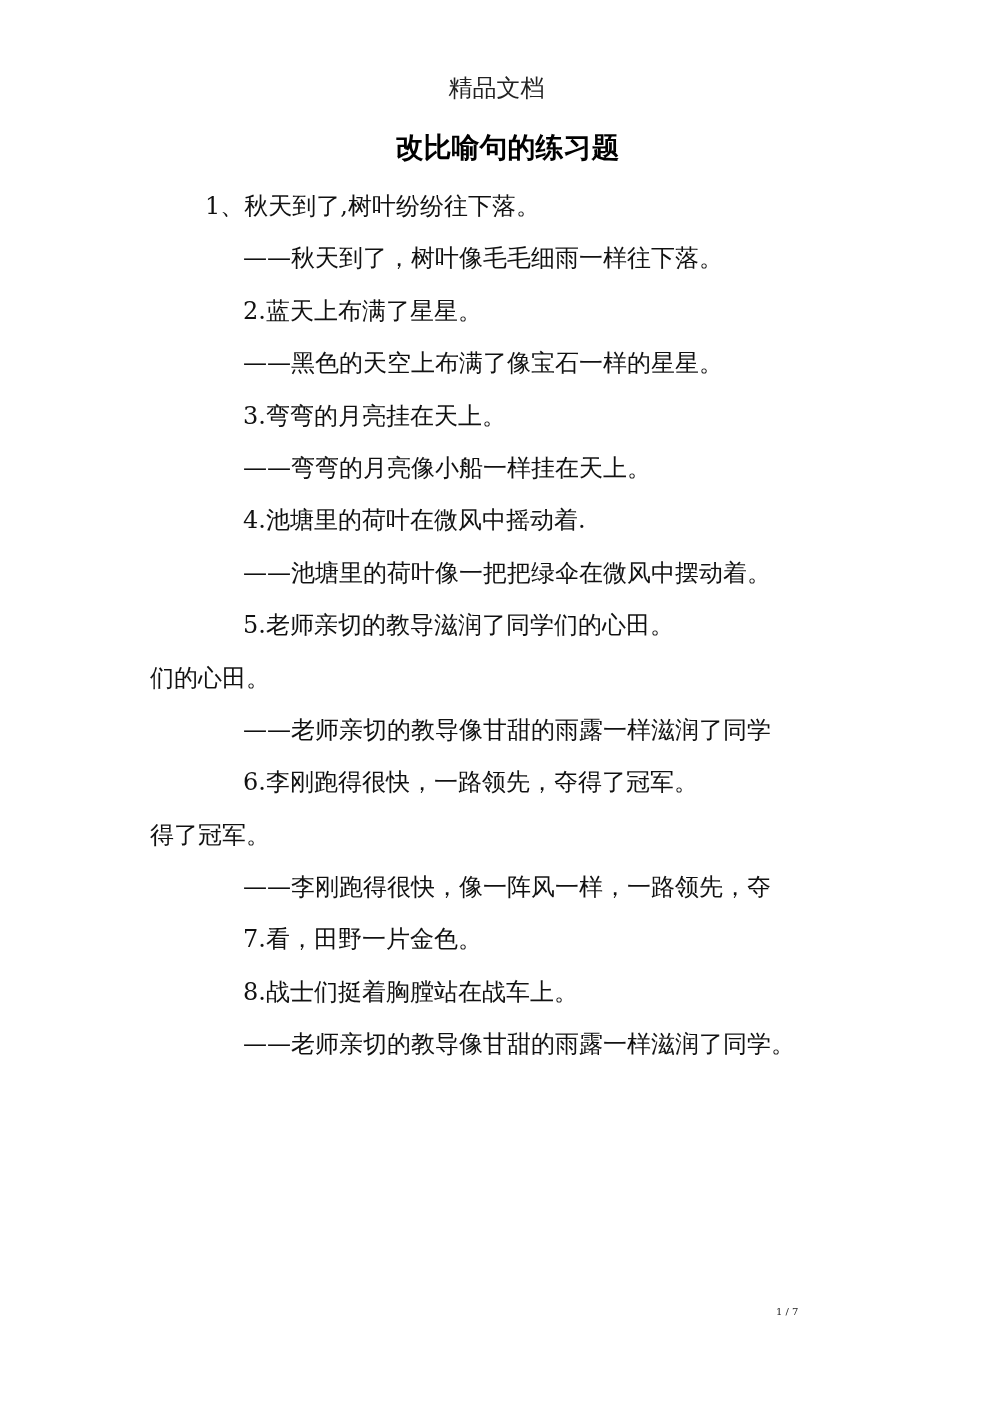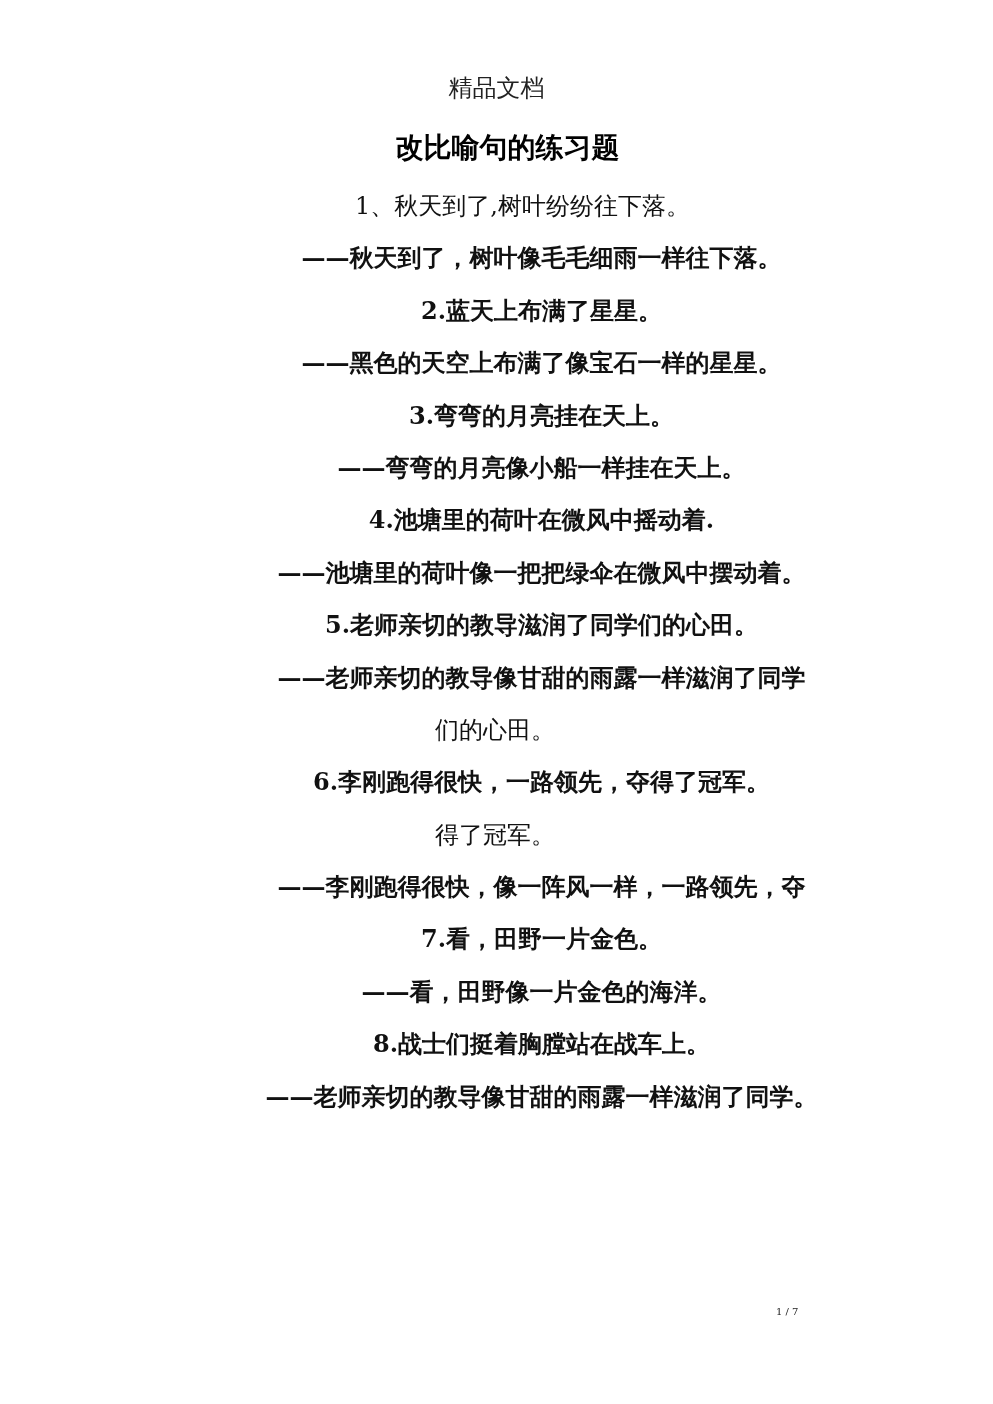--- a/index.html
+++ b/index.html
@@ -37,28 +37,27 @@
       font-family: "DejaVu Sans", "Liberation Sans", sans-serif;
       color: #000;
     }
     .body-text {
       position: absolute;
       top: 180px;
       left: 150px;
       width: 690px;
       font-size: 24px;
       line-height: 52.4px;
-      text-align: center;
     }
     .line {
       white-space: nowrap;
       height: 52.4px;
     }
     .indent-1 { padding-left: 55px; }
-    .indent-2 { padding-left: 93px; font-weight: bold; }
+    .indent-2 { padding-left: 93px; }
     .indent-0 { padding-left: 0; }
     .page-number {
       position: absolute;
       top: 1302px;
       left: 776px;
       font-size: 10px;
       line-height: 20px;
       color: #222;
     }
   </style>
@@ -72,24 +71,23 @@
 <div class="body-text">
   <div class="line indent-1">1、秋天到了,树叶纷纷往下落。</div>
   <div class="line indent-2">——秋天到了，树叶像毛毛细雨一样往下落。</div>
   <div class="line indent-2">2.蓝天上布满了星星。</div>
   <div class="line indent-2">——黑色的天空上布满了像宝石一样的星星。</div>
   <div class="line indent-2">3.弯弯的月亮挂在天上。</div>
   <div class="line indent-2">——弯弯的月亮像小船一样挂在天上。</div>
   <div class="line indent-2">4.池塘里的荷叶在微风中摇动着.</div>
   <div class="line indent-2">——池塘里的荷叶像一把把绿伞在微风中摆动着。</div>
   <div class="line indent-2">5.老师亲切的教导滋润了同学们的心田。</div>
+  <div class="line indent-0">们的心田。</div>
   <div class="line indent-2">——老师亲切的教导像甘甜的雨露一样滋润了同学</div>
-  <div class="line indent-0">们的心田。</div>
   <div class="line indent-2">6.李刚跑得很快，一路领先，夺得了冠军。</div>
   <div class="line indent-0">得了冠军。</div>
   <div class="line indent-2">——李刚跑得很快，像一阵风一样，一路领先，夺</div>
   <div class="line indent-2">7.看，田野一片金色。</div>
-  <div class="line indent-2">——看，田野像一片金色的海洋。</div>
   <div class="line indent-2">8.战士们挺着胸膛站在战车上。</div>
   <div class="line indent-2">——老师亲切的教导像甘甜的雨露一样滋润了同学。</div>
 </div>
 
 <div class="page-number">1 / 7</div>
 
 </body></html>

